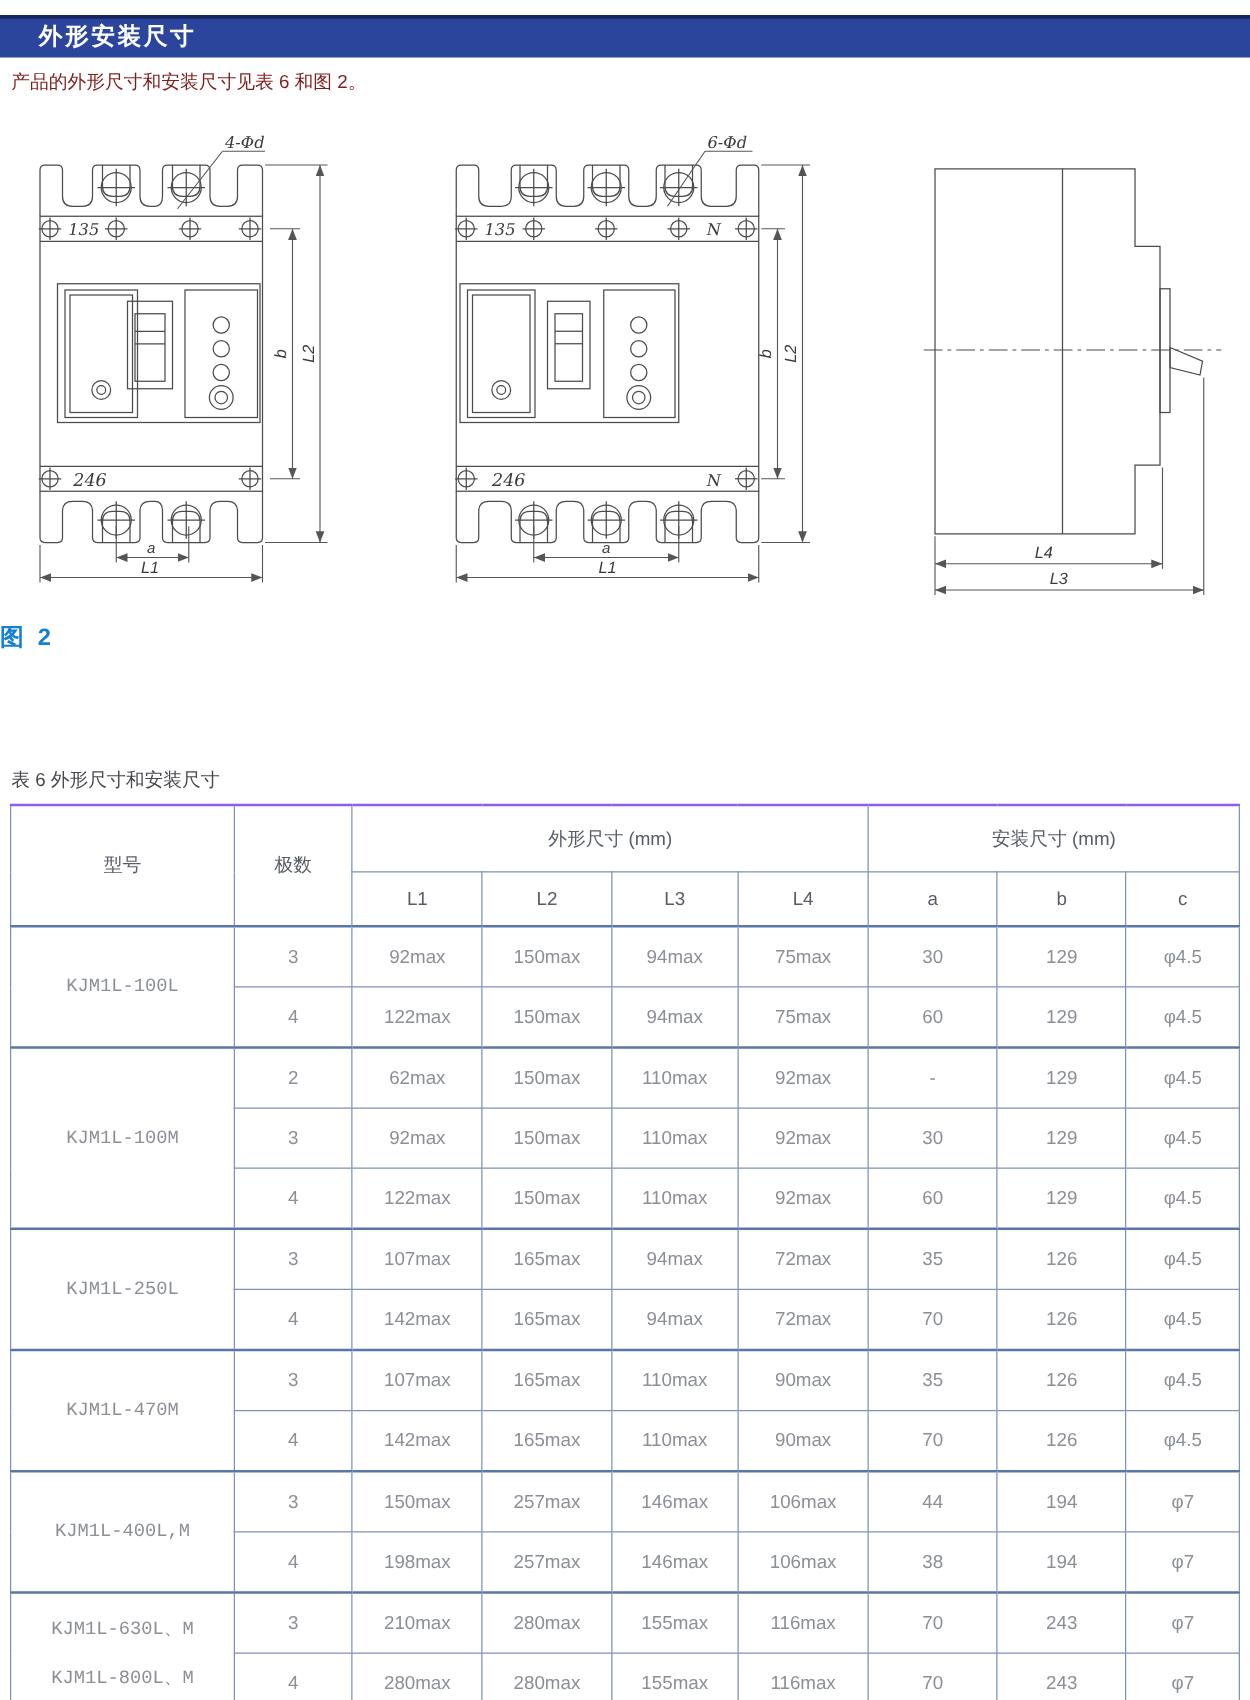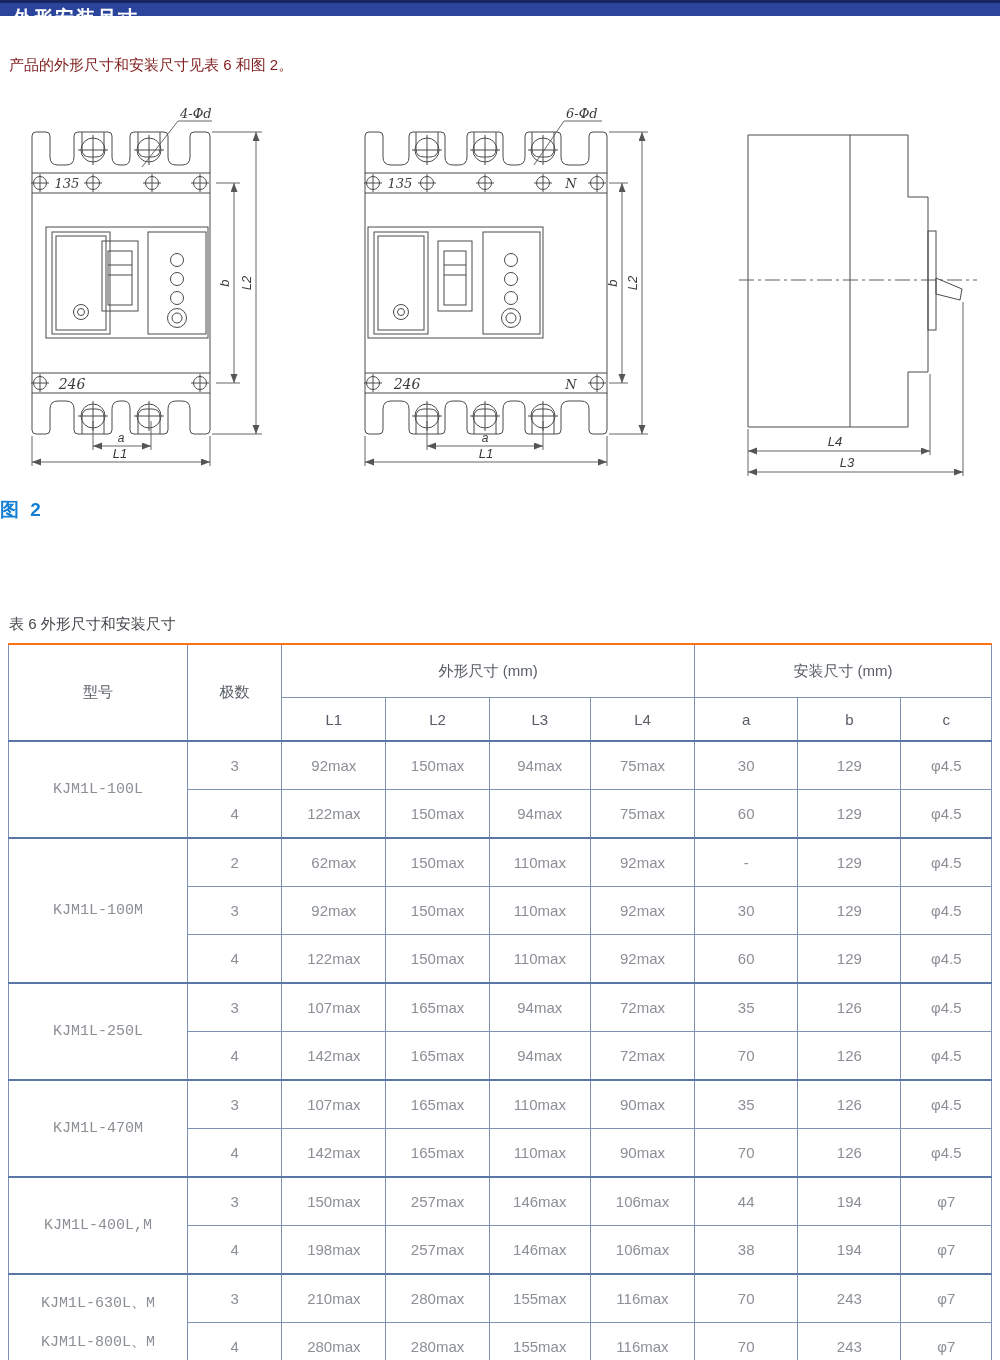--- a/index.html
+++ b/index.html
@@ -1,42 +1,42 @@
 <!DOCTYPE html>
 <html><head>
 <meta charset="utf-8">
 <style>
   html,body { margin:0; padding:0; background:#ffffff; }
   body { font-family:"Liberation Sans","DejaVu Sans",sans-serif; }
   .page { position:relative; width:1000px; height:1360px; background:#fff; overflow:hidden; }
 
-  .topbar { position:absolute; left:0; top:0; width:1000px; height:16px;
+  .topbar { position:absolute; left:0; top:12px; width:1000px; height:34px;
     background:#2b459d; border-top:3px solid #18265f; box-sizing:border-box;
-    color:#fff; font-size:19px; font-weight:bold; line-height:30px; padding-left:13px; letter-spacing:2px; }
+    color:#fff; font-size:19px; font-weight:bold; line-height:30px; padding-left:31px; letter-spacing:2px; }
 
   .intro { position:absolute; left:9px; top:56px; font-size:15px; color:#7f1d1d; }
 
   .figure { position:absolute; left:0; top:100px; width:1000px; height:400px;font-style:italic; }
   .draw { position:absolute; }
   .d1 { left:30px;  top:5px;  }
   .d2 { left:350px; top:5px;  }
   .d3 { left:735px; top:20px; }
 
   .fig-caption { position:absolute; top:497px; left:0; width:1000px; 
     color:#147fd3; font-size:19px; font-weight:bold; letter-spacing:3px; }
 
   .table-title { position:absolute; left:9px; top:603px; font-size:15px; color:#46484d;margin-top:12px; }
 
   table.dims { position:absolute; left:8px; top:643px; width:984px;
     border-collapse:collapse; table-layout:fixed; background:#fff; }
   table.dims th, table.dims td { border:1px solid #7d92b6; text-align:center;
     vertical-align:middle; font-weight:normal; padding:0; }
   table.dims thead th { color:#575c66; font-size:15px; }
   table.dims tbody td { color:#8b8f96; font-size:15px; height:47px; }
-  thead tr.grp th { height:52px; border-top:2px solid #f97316; }
+  thead tr.grp th { height:52px; border-top:2px solid #8b5cf6; }
   thead tr.sub th { height:42px; border-bottom:2px solid #5a76a6; }
   tbody tr.group-first td { border-top:2px solid #5a76a6; }
   tbody tr:last-child td, td.last-model { border-bottom:2px solid #5a76a6; }
   td.model { white-space:pre-line; line-height:2.6;font-family:Liberation Mono, monospace; }
 
   
   svg .ln  { fill:none; stroke:#4b4b4b; stroke-width:1; }
   svg .dim { fill:none; stroke:#565656; stroke-width:0.9; }
   svg .cl  { fill:none; stroke:#4b4b4b; stroke-width:0.9; stroke-dasharray:15 4 3 4; }
   svg text { fill:#3a3a3a; font-family:"Liberation Sans",sans-serif; }

